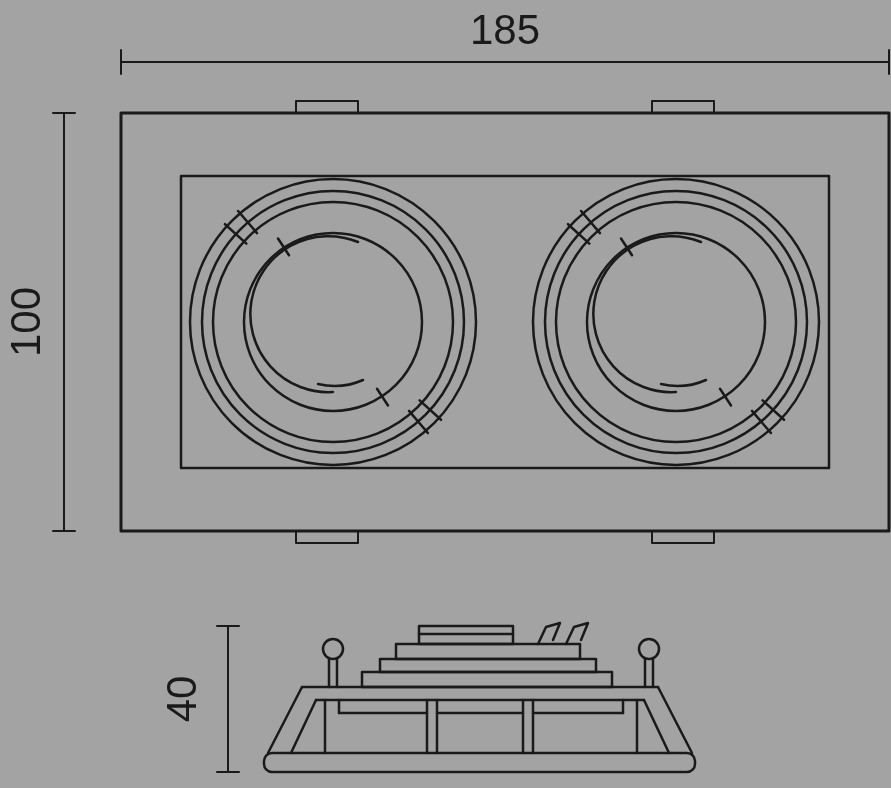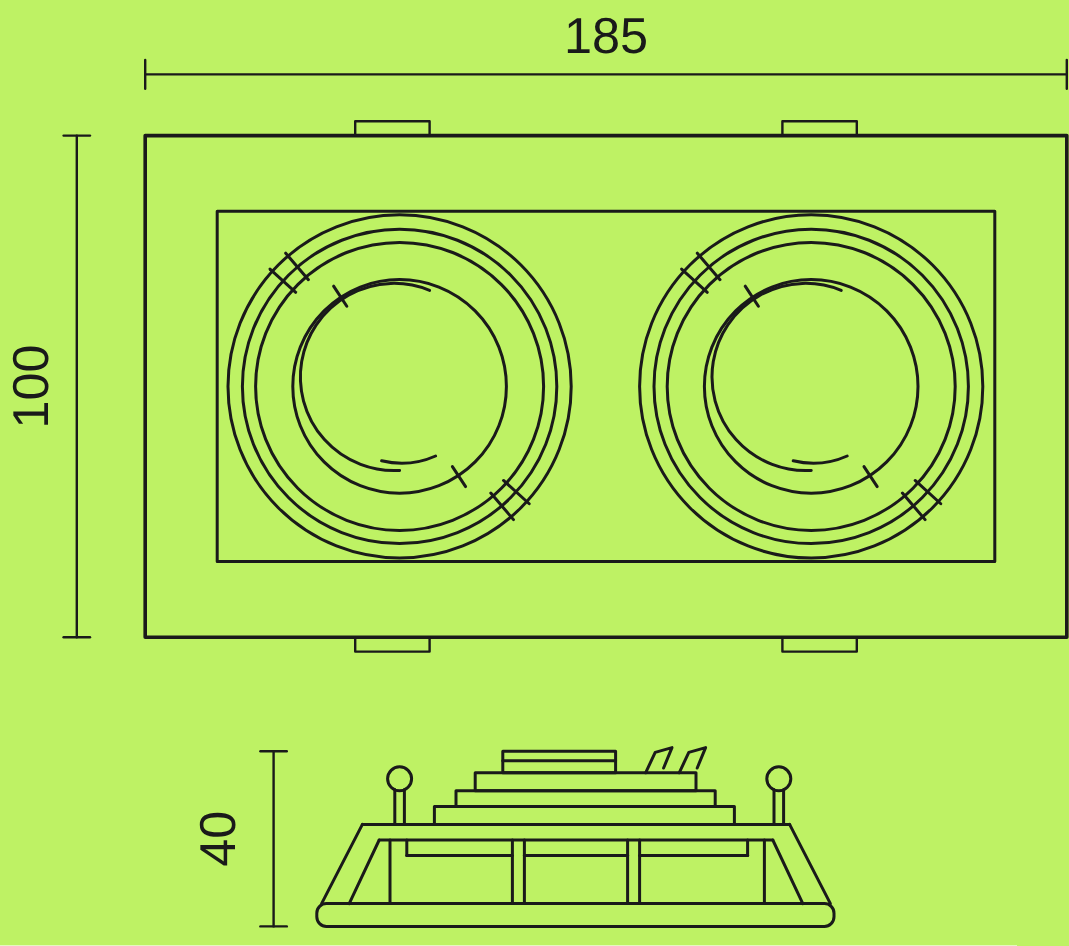--- a/index.html
+++ b/index.html
@@ -3,21 +3,21 @@
 <meta charset="utf-8">
 <style>
   html, body {
     margin: 0;
     padding: 0;
     background: #ffffff;
   }
   .canvas {
     width: 891px;
     height: 788px;
-    background: #bef264;
+    background: #a3a3a3;
     position: relative;
     font-family: "Liberation Sans", sans-serif;
     overflow: hidden;
   }
   svg { display: block; }
   text {
     font-family: "Liberation Sans", sans-serif;
     fill: #1a1a1a;
     stroke: none;
   }

